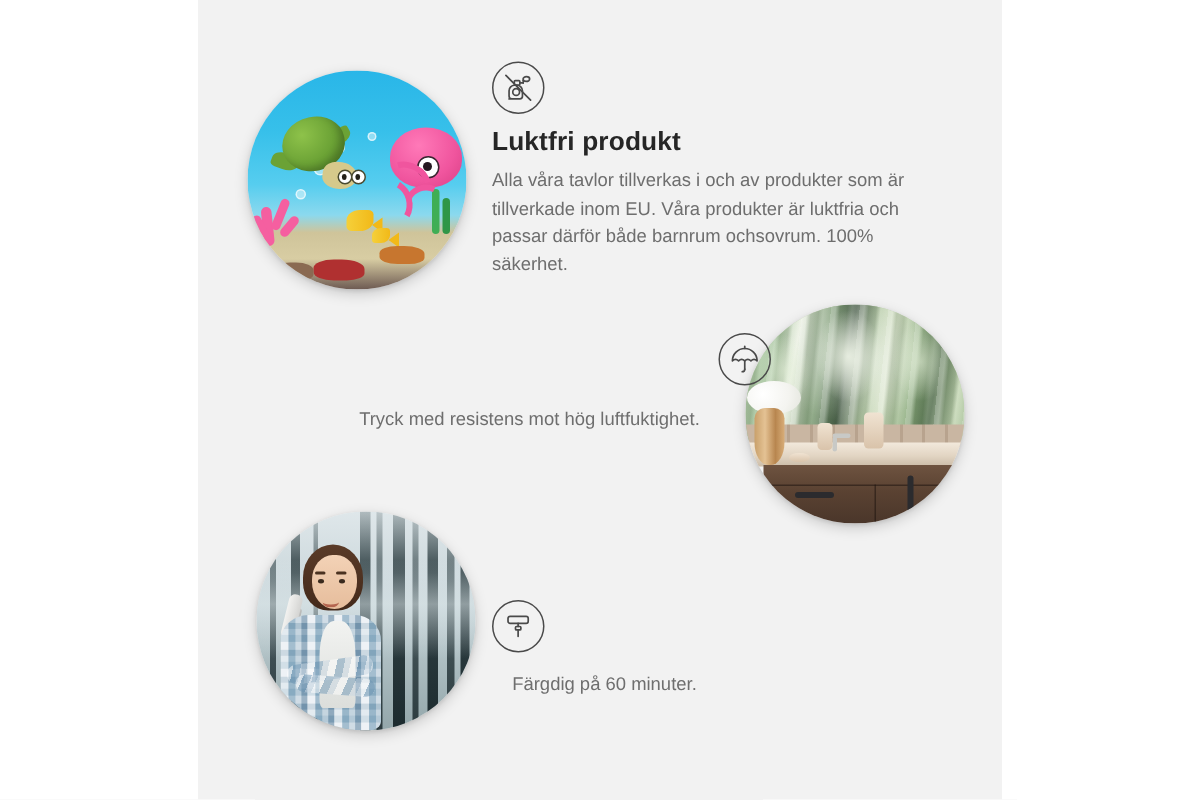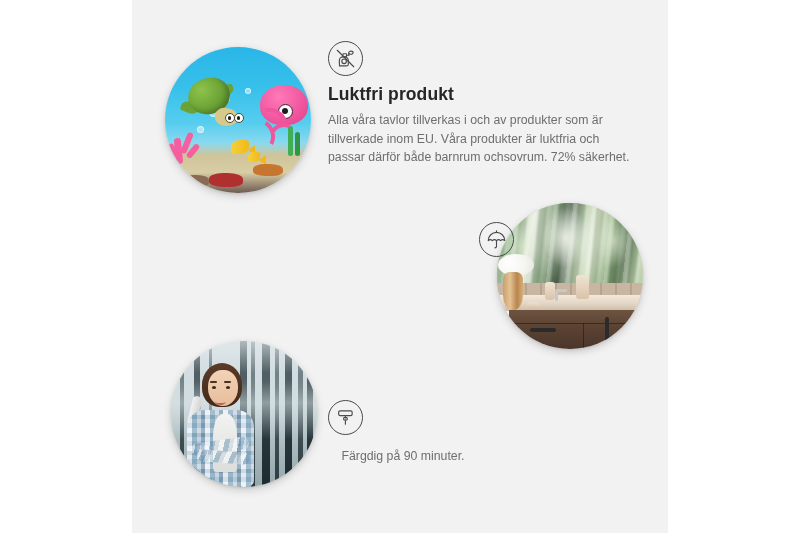--- a/index.html
+++ b/index.html
@@ -403,21 +403,21 @@
           <rect x="9" y="6.6" width="4.2" height="3.4" rx="0.7"></rect>
           <path d="M13.2 8.3h2.6"></path>
           <path d="M15.8 8.3v-2"></path>
           <ellipse cx="18.2" cy="5.4" rx="2.5" ry="1.8"></ellipse>
           <circle cx="10.4" cy="15.2" r="2.6"></circle>
           <path d="M2.6 2.6 21.4 21.4"></path>
         </svg>
       </div>
       <div class="feature-text" style="left:0px; top:76px; width:308px; text-align:left;">
         <h2 class="feature-title">Luktfri produkt</h2>
-        <p class="feature-desc">Alla våra tavlor tillverkas i och av produkter som är tillverkade inom EU. Våra produkter är luktfria och passar därför både barnrum ochsovrum. 72% säkerhet.</p>
+        <p class="feature-desc">Alla våra tavlor tillverkas i och av produkter som är tillverkade inom EU. Våra produkter är luktfria och passar därför både barnrum ochsovrum. 100% säkerhet.</p>
       </div>
     </div>
 
     <div class="photo" style="left:365px; top:203px; width:146px; height:146px;">
       <div class="art">
         <div class="bath-wall"></div>
         <div class="backsplash"></div>
         <div class="counter"></div>
         <div class="vanity">
           <div class="vanity-line" style="left:0; right:0; top:34%; height:1.5px;"></div>
@@ -438,20 +438,21 @@
     <div class="feature" style="left:60px; top:222px; width:322px;">
       <div class="icon-badge" style="left:287px; top:0px;">
         <svg width="21" height="21" viewBox="0 0 24 24" fill="none" stroke="#4a4a4a" stroke-width="1.3" stroke-linecap="round" stroke-linejoin="round">
           <path d="M2.6 13.2a9.4 9.4 0 0 1 18.8 0c-1.5-1.4-3.2-1.4-4.7 0-1.5-1.4-3.2-1.4-4.7 0-1.5-1.4-3.2-1.4-4.7 0-1.5-1.4-3.2-1.4-4.7 0z"></path>
           <path d="M12 13.2v6.4"></path>
           <path d="M12 19.6a1.9 1.9 0 0 1-1.9 1.9"></path>
           <path d="M12 3.8V2.2"></path>
         </svg>
       </div>
       <div class="feature-text" style="left:0px; top:43px; width:322px; text-align:right;">
+        <p class="feature-desc" style="text-align:center;">Tryck med resistens mot hög luftfuktighet.</p>
       </div>
     </div>
 
     <div class="photo" style="left:39px; top:341px; width:146px; height:146px;">
       <div class="art">
         <div class="forest-bg"></div>
         <div class="tree thin" style="left:6%;  width:4px;"></div>
         <div class="tree" style="left:16%; width:6px;"></div>
         <div class="tree thin" style="left:26%; width:3px;"></div>
         <div class="tree" style="left:47%; width:7px;"></div>
@@ -485,18 +486,18 @@
     <div class="feature" style="left:196px; top:400px; width:300px;">
       <div class="icon-badge" style="left:0px; top:0px;">
         <svg width="21" height="21" viewBox="0 0 24 24" fill="none" stroke="#4a4a4a" stroke-width="1.3" stroke-linecap="round" stroke-linejoin="round">
           <rect x="4.2" y="4.4" width="15.4" height="5.4" rx="1.6"></rect>
           <path d="M11.9 9.8v2.4"></path>
           <rect x="9.9" y="12.2" width="4.1" height="2.6" rx="0.8"></rect>
           <path d="M11.9 14.8v4.9"></path>
         </svg>
       </div>
       <div class="feature-text" style="left:0px; top:42px; width:280px; text-align:left;">
-        <p class="feature-desc" style="text-align:center; width:150px;">Färgdig på 90 minuter.</p>
+        <p class="feature-desc" style="text-align:center; width:150px;">Färgdig på 60 minuter.</p>
       </div>
     </div>
 
   </div>
 </div>
 
 </body></html>

